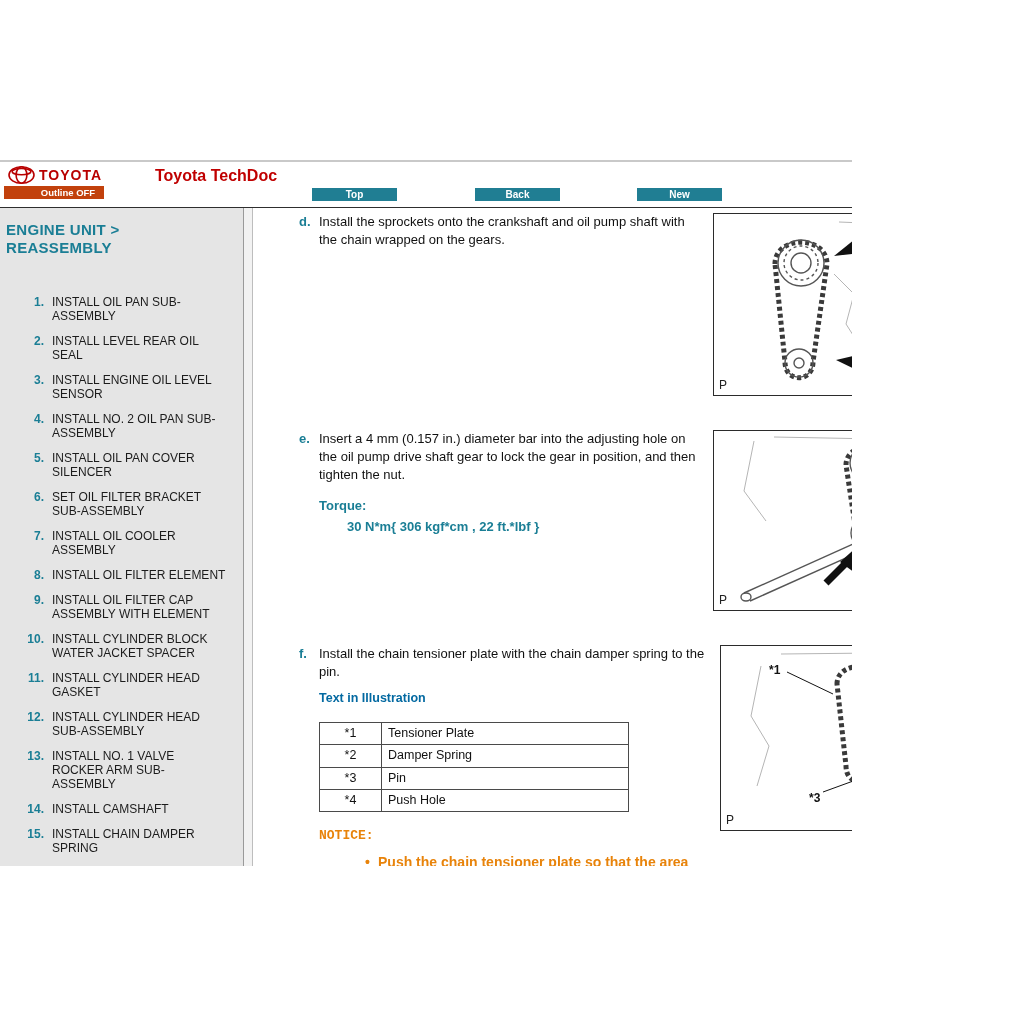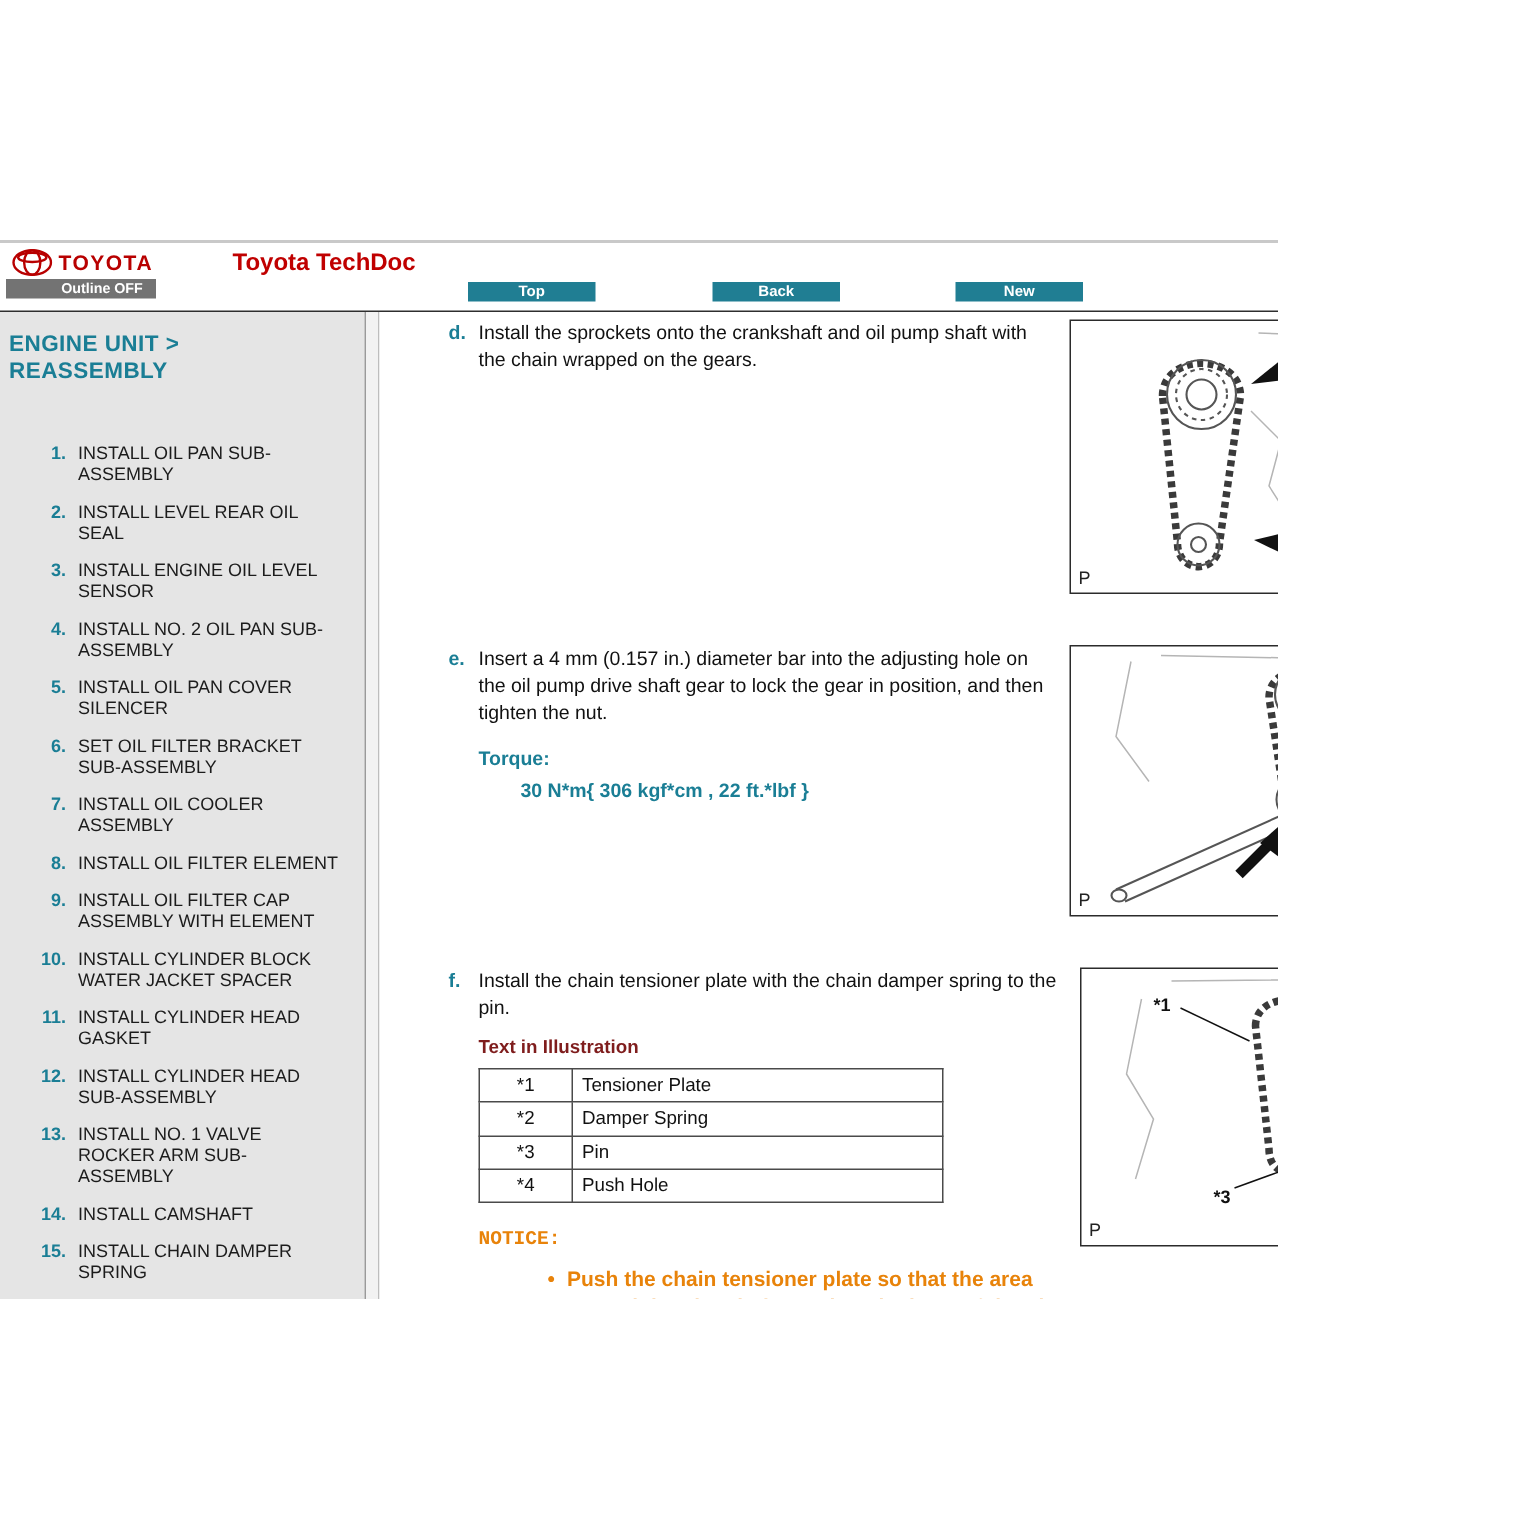--- a/index.html
+++ b/index.html
@@ -4,21 +4,21 @@
 <style>
   * { margin:0; padding:0; box-sizing:border-box; }
   html,body { background:#ffffff; }
   body { font-family:"Liberation Sans","DejaVu Sans",sans-serif; color:#111; }
   .page { position:relative; width:852px; height:1024px; background:#fff; overflow:hidden; }
 
   
   .top-rule { position:absolute; top:160px; left:0; width:1024px; height:2px; background:#c9c9c9; }
   .brand-row { position:absolute; top:166px; left:8px; display:flex; align-items:center; gap:4px; }
   .brand-name { color:#b80000; font-weight:bold; font-size:14px; letter-spacing:1px; }
-  .outline-btn { position:absolute; top:186px; left:4px; width:100px; height:13px; background:#737373; color:#fff;
+  .outline-btn { position:absolute; top:186px; left:4px; width:100px; height:13px; background:#c2410c; color:#fff;
                  font-size:9.5px; font-weight:bold; text-align:center; line-height:13px; cursor:pointer;padding-left:28px; }
   .app-title { position:absolute; top:167px; left:155px; color:#c00000; font-weight:bold; font-size:16px; }
   .nav-btn { position:absolute; top:188px; width:85px; height:13px; background:#207e93; color:#fff;
              font-size:10px; font-weight:bold; text-align:center; line-height:13px; cursor:pointer; }
   .nav-top { left:312px; } .nav-back { left:475px; } .nav-new { left:637px; }
   .vehicle-badge { position:absolute; top:170px; left:877px; width:147px; height:17px; background:#6d6d6d;
                    color:#fff; font-size:12px; font-weight:bold; text-align:right; line-height:17px; letter-spacing:0.5px; }
 
   
   .frame { position:absolute; top:207px; left:0; width:1024px; height:659px; border-top:1px solid #2e2e2e;
@@ -33,21 +33,21 @@
   .main { flex:1; padding:5px 24px 0 46px; background:#fff; overflow:hidden; }
 
   
   .step-row { display:flex; gap:10px; margin-bottom:34px; }
   .step-text { flex:1; display:flex; font-size:13px; line-height:1.38; }
   .step-letter { width:20px; color:#1a7e95; font-weight:bold; flex-shrink:0; }
   .step-body { flex:1; }
   .torque-block { margin-top:13px; }
   .torque-label { color:#1a7e95; font-weight:bold; font-size:13px; }
   .torque-value { color:#1a7e95; font-weight:bold; font-size:13px; margin:3px 0 0 28px; }
-  .tii-title { color:#7f1d1d; font-weight:bold; font-size:12.5px; margin:9px 0 5px 0; }
+  .tii-title { color:#0369a1; font-weight:bold; font-size:12.5px; margin:9px 0 15px 0; }
   table.tii { border-collapse:collapse; width:310px; font-size:12.5px; }
   table.tii td { border:1px solid #4a4a4a; padding:2px 6px; height:15px; }
   td.tii-key { width:62px; text-align:center; }
   .notice-label { color:#e8830a; font-weight:bold; font-size:13px; margin-top:15px;font-family:Liberation Mono, monospace; }
   ul.notice-list { list-style:none; margin:8px 0 0 46px; width:345px; }
   ul.notice-list li { position:relative; padding-left:13px; color:#e8830a; font-weight:bold; font-size:14px; line-height:1.35; margin-bottom:1px; }
   ul.notice-list li::before { content:"\2022"; position:absolute; left:0; top:0; color:#e8830a; }
 
   
   .fig { position:relative; width:287px; flex-shrink:0; border:1px solid #2b2b2b; background:#fff; }

